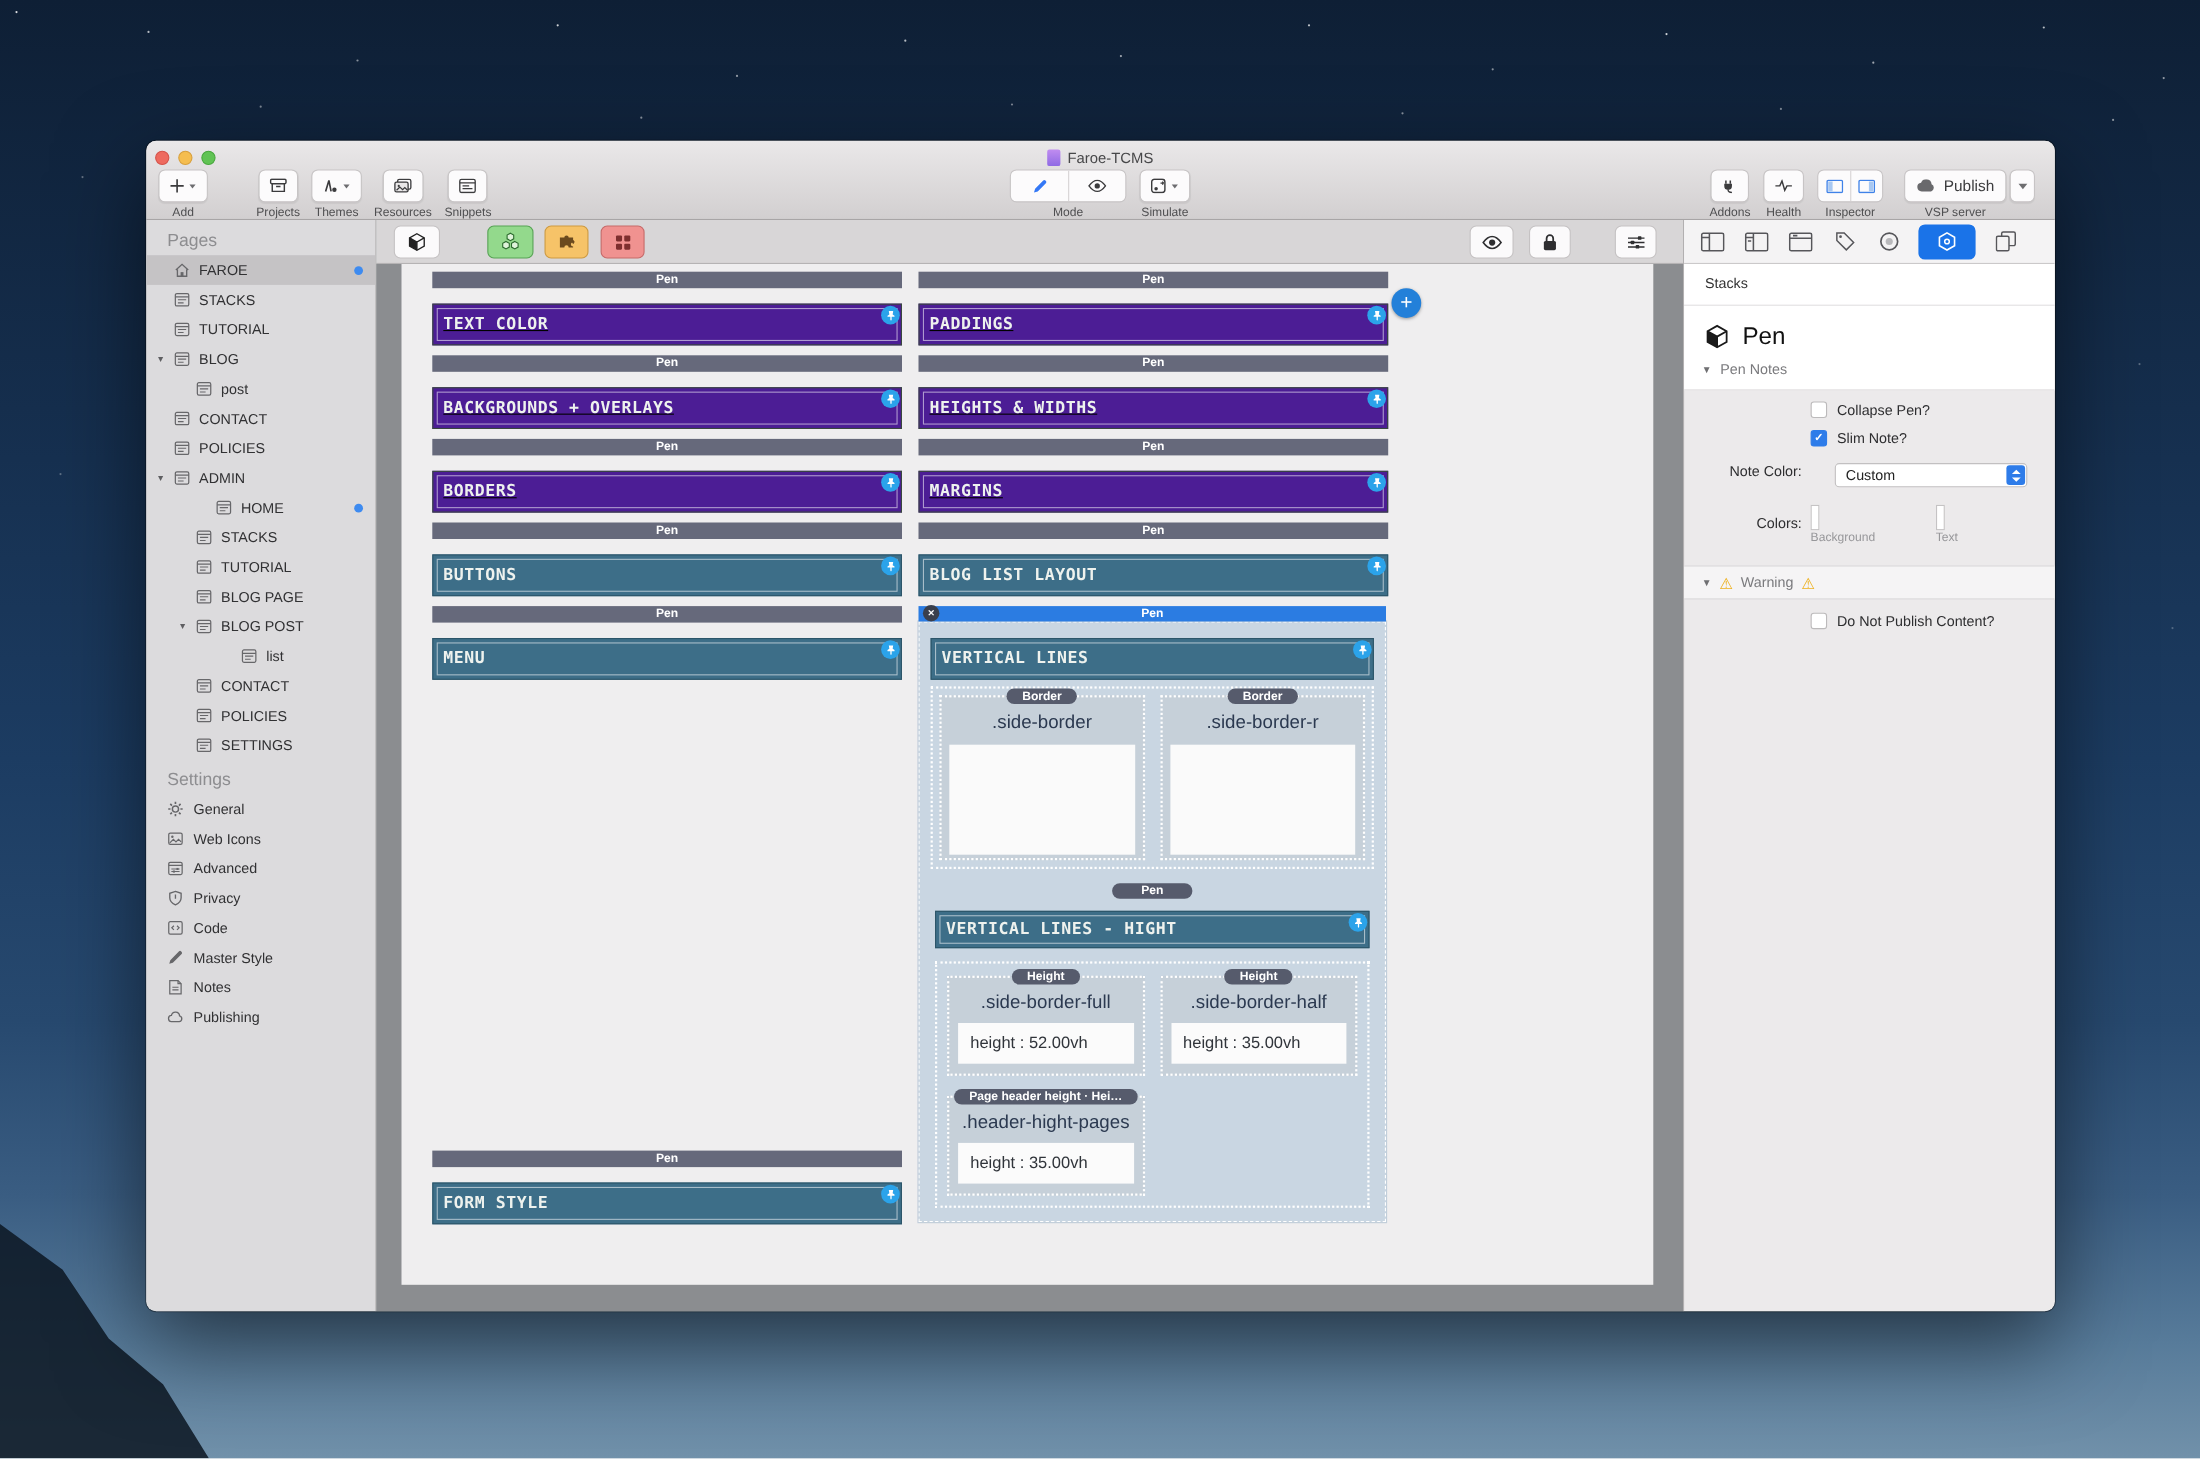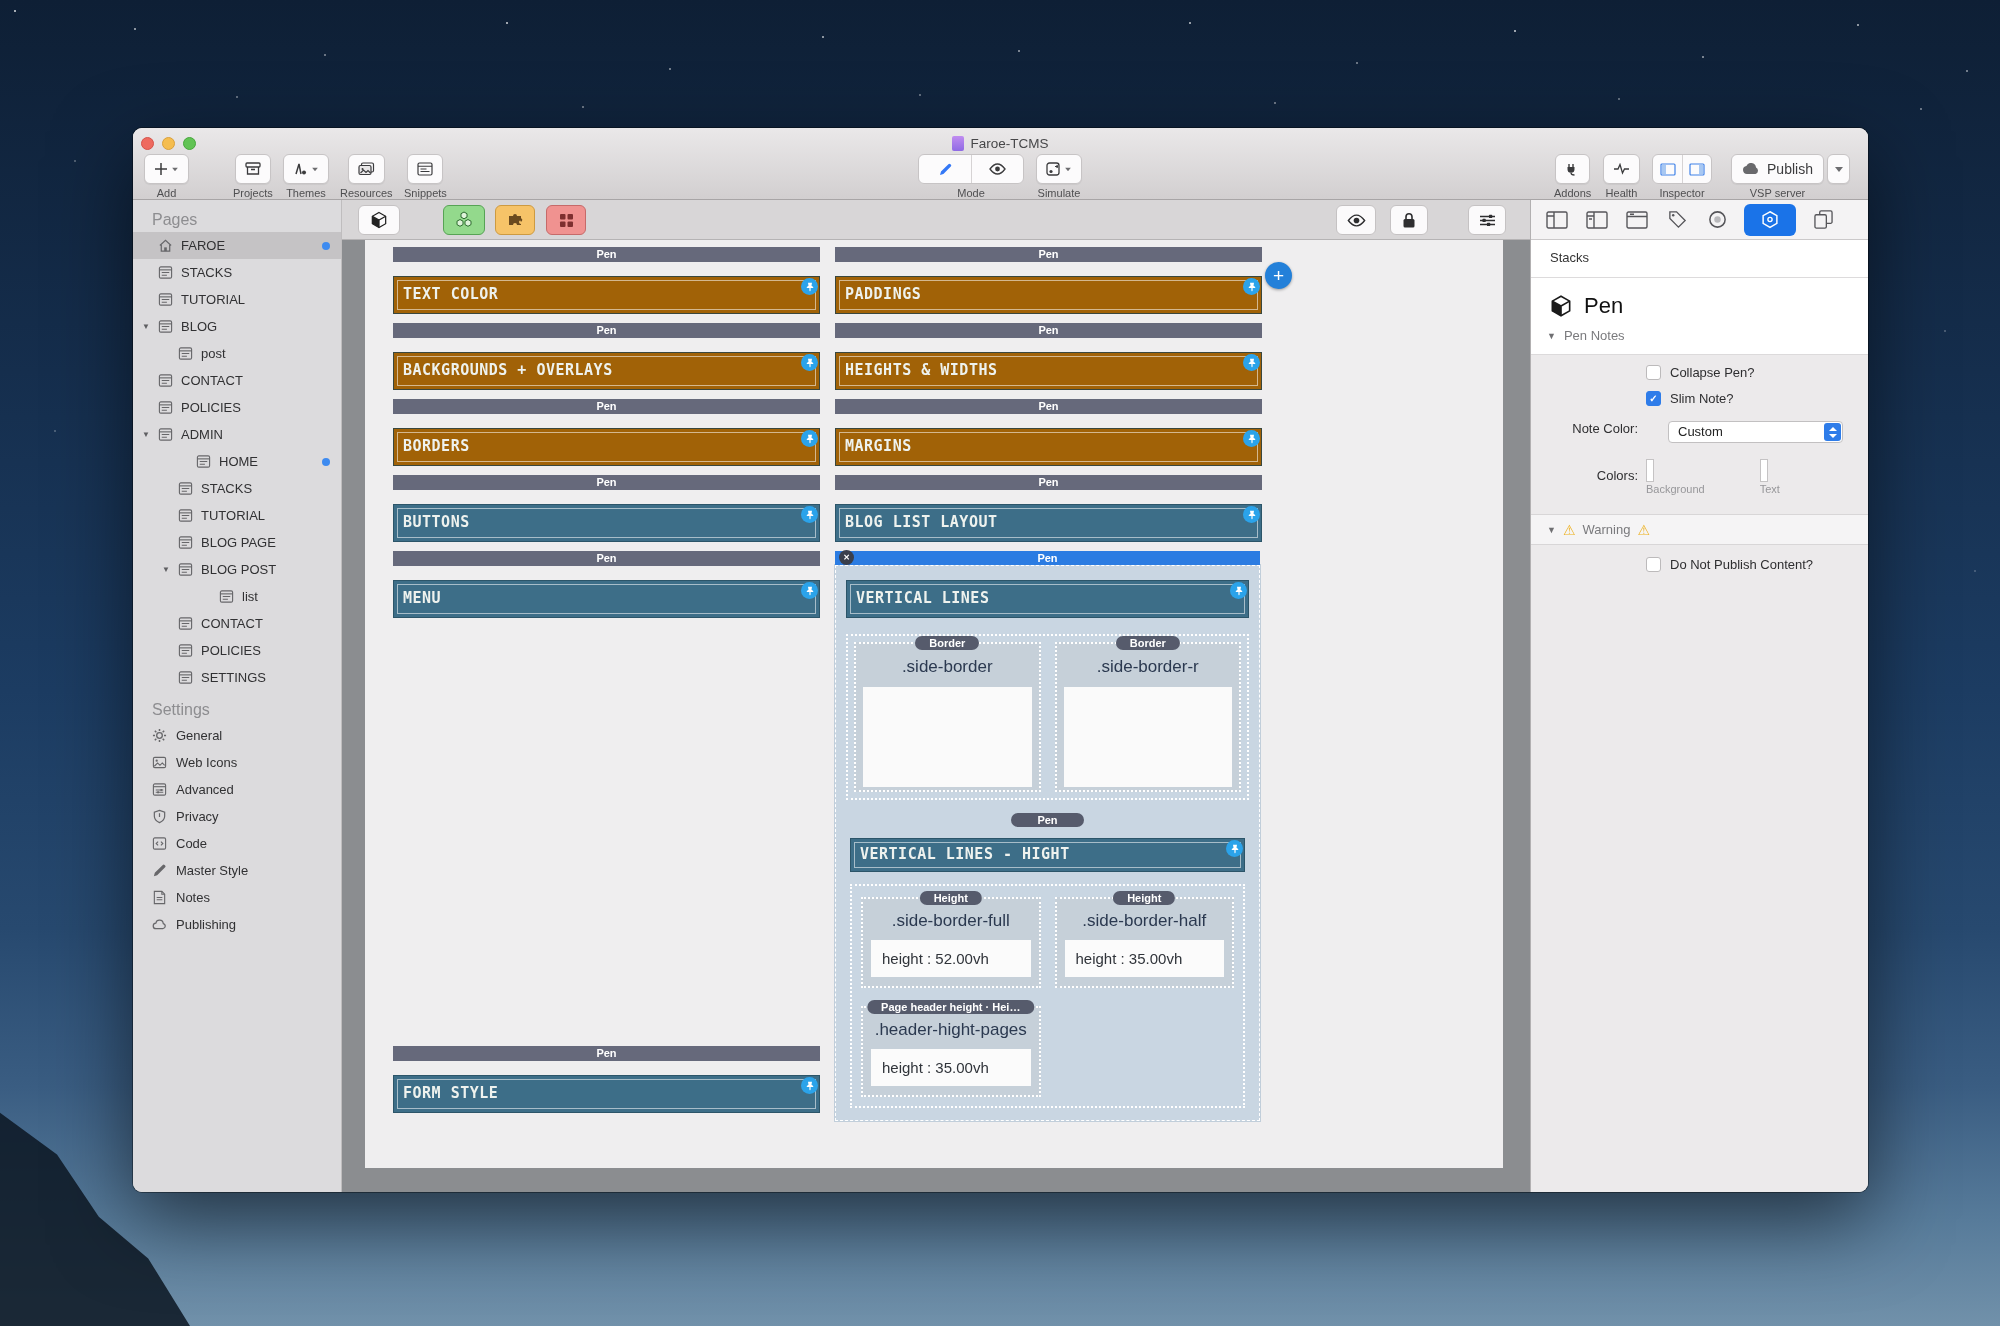--- a/index.html
+++ b/index.html
@@ -68,39 +68,39 @@
   .ct-red{left:204px;width:40px;background:#f09290;border-color:#c66a69;}
   .ct-eye{left:994px;width:40px;}
   .ct-lock{left:1048px;width:38px;}
   .ct-sliders{left:1126px;width:38px;}
   .page{position:absolute;left:23px;top:40px;width:1138px;height:928px;background:#efeeef;}
   .col{position:absolute;top:7px;width:427px;}
   .col-left{left:28px;}
   .col-right{left:470px;}
   .pen-bar{height:15px;background:#66697b;color:#fff;font-size:11px;font-weight:bold;text-align:center;line-height:15px;margin-bottom:14px;}
   .stack-header{height:38px;position:relative;margin-bottom:9px;box-sizing:border-box;}
-  .stack-header.green{background:#a16207;border:1px solid #39473e;}
+  .stack-header.green{background:#4c1d95;border:1px solid #39473e;text-decoration:underline;}
   .stack-header.blue{background:#3d6e88;border:1px solid #2c5569;}
   .stack-header::after{content:"";position:absolute;inset:3px;border:1px solid rgba(255,255,255,.55);pointer-events:none;}
   .stack-title{font-family:"DejaVu Sans Mono",monospace;font-weight:bold;font-size:15px;color:#eef2ee;line-height:34px;
     padding-left:9px;letter-spacing:.5px;display:block;white-space:nowrap;overflow:hidden;}
   .pin{position:absolute;top:1px;right:1px;width:17px;height:17px;border-radius:50%;background:#2ba3ea;display:flex;
     align-items:center;justify-content:center;z-index:2;}
   .pin svg{width:10px;height:10px;display:block;}
   .stack-spacer{width:100%;}
   .plus-btn{position:absolute;left:900px;top:22px;width:27px;height:27px;border-radius:50%;background:#2380d9;color:#fff;
     border:none;font-size:19px;line-height:25px;text-align:center;box-shadow:0 1px 3px rgba(0,0,0,.35);padding:0;}
 
   
   .sel-block{width:425px;position:relative;}
   .sel-pen-bar{height:14px;background:#2b7ce2;color:#fff;font-size:11px;font-weight:bold;text-align:center;line-height:14px;position:relative;}
   .sel-close{position:absolute;left:4px;top:-1px;width:15px;height:15px;background:#3a3f4c;border-radius:50%;color:#fff;
     font-size:8px;line-height:15px;text-align:center;}
   .sel-body{background:#c9d6e2;border:1px dashed #ffffff;outline:1px solid rgba(110,145,180,.35);padding:14px 10px 12px;box-sizing:border-box;}
-  .sel-body .stack-header{margin:0 0 16px 0;}
+  .sel-body .stack-header{margin:0 0 6px 0;}
   .sel-border-area{border:2px dotted #fff;padding:6px;display:flex;gap:14px;margin-bottom:10px;}
   .sel-box{flex:1;border:2px dotted #fff;background:#c6d0d9;position:relative;padding-bottom:3px;}
   .badge-pill{position:absolute;top:-8px;left:50%;transform:translateX(-50%);background:#565b6c;color:#fff;font-size:11px;
     font-weight:bold;padding:1px 14px;border-radius:9px;white-space:nowrap;z-index:2;}
   .sel-box-name{text-align:center;font-size:17px;color:#2b3950;padding:13px 4px 10px;}
   .sel-box-white{background:#fafafa;height:100px;margin:0 7px;}
   .sel-pen-row{text-align:center;margin:4px 0 10px;position:relative;}
   .sel-pen-row .pill{display:inline-block;background:#565b6c;color:#fff;font-size:11px;font-weight:bold;
     padding:1px 26px;border-radius:9px;}
   .sel-sub-header{margin:0 4px 12px !important;height:34px;}

